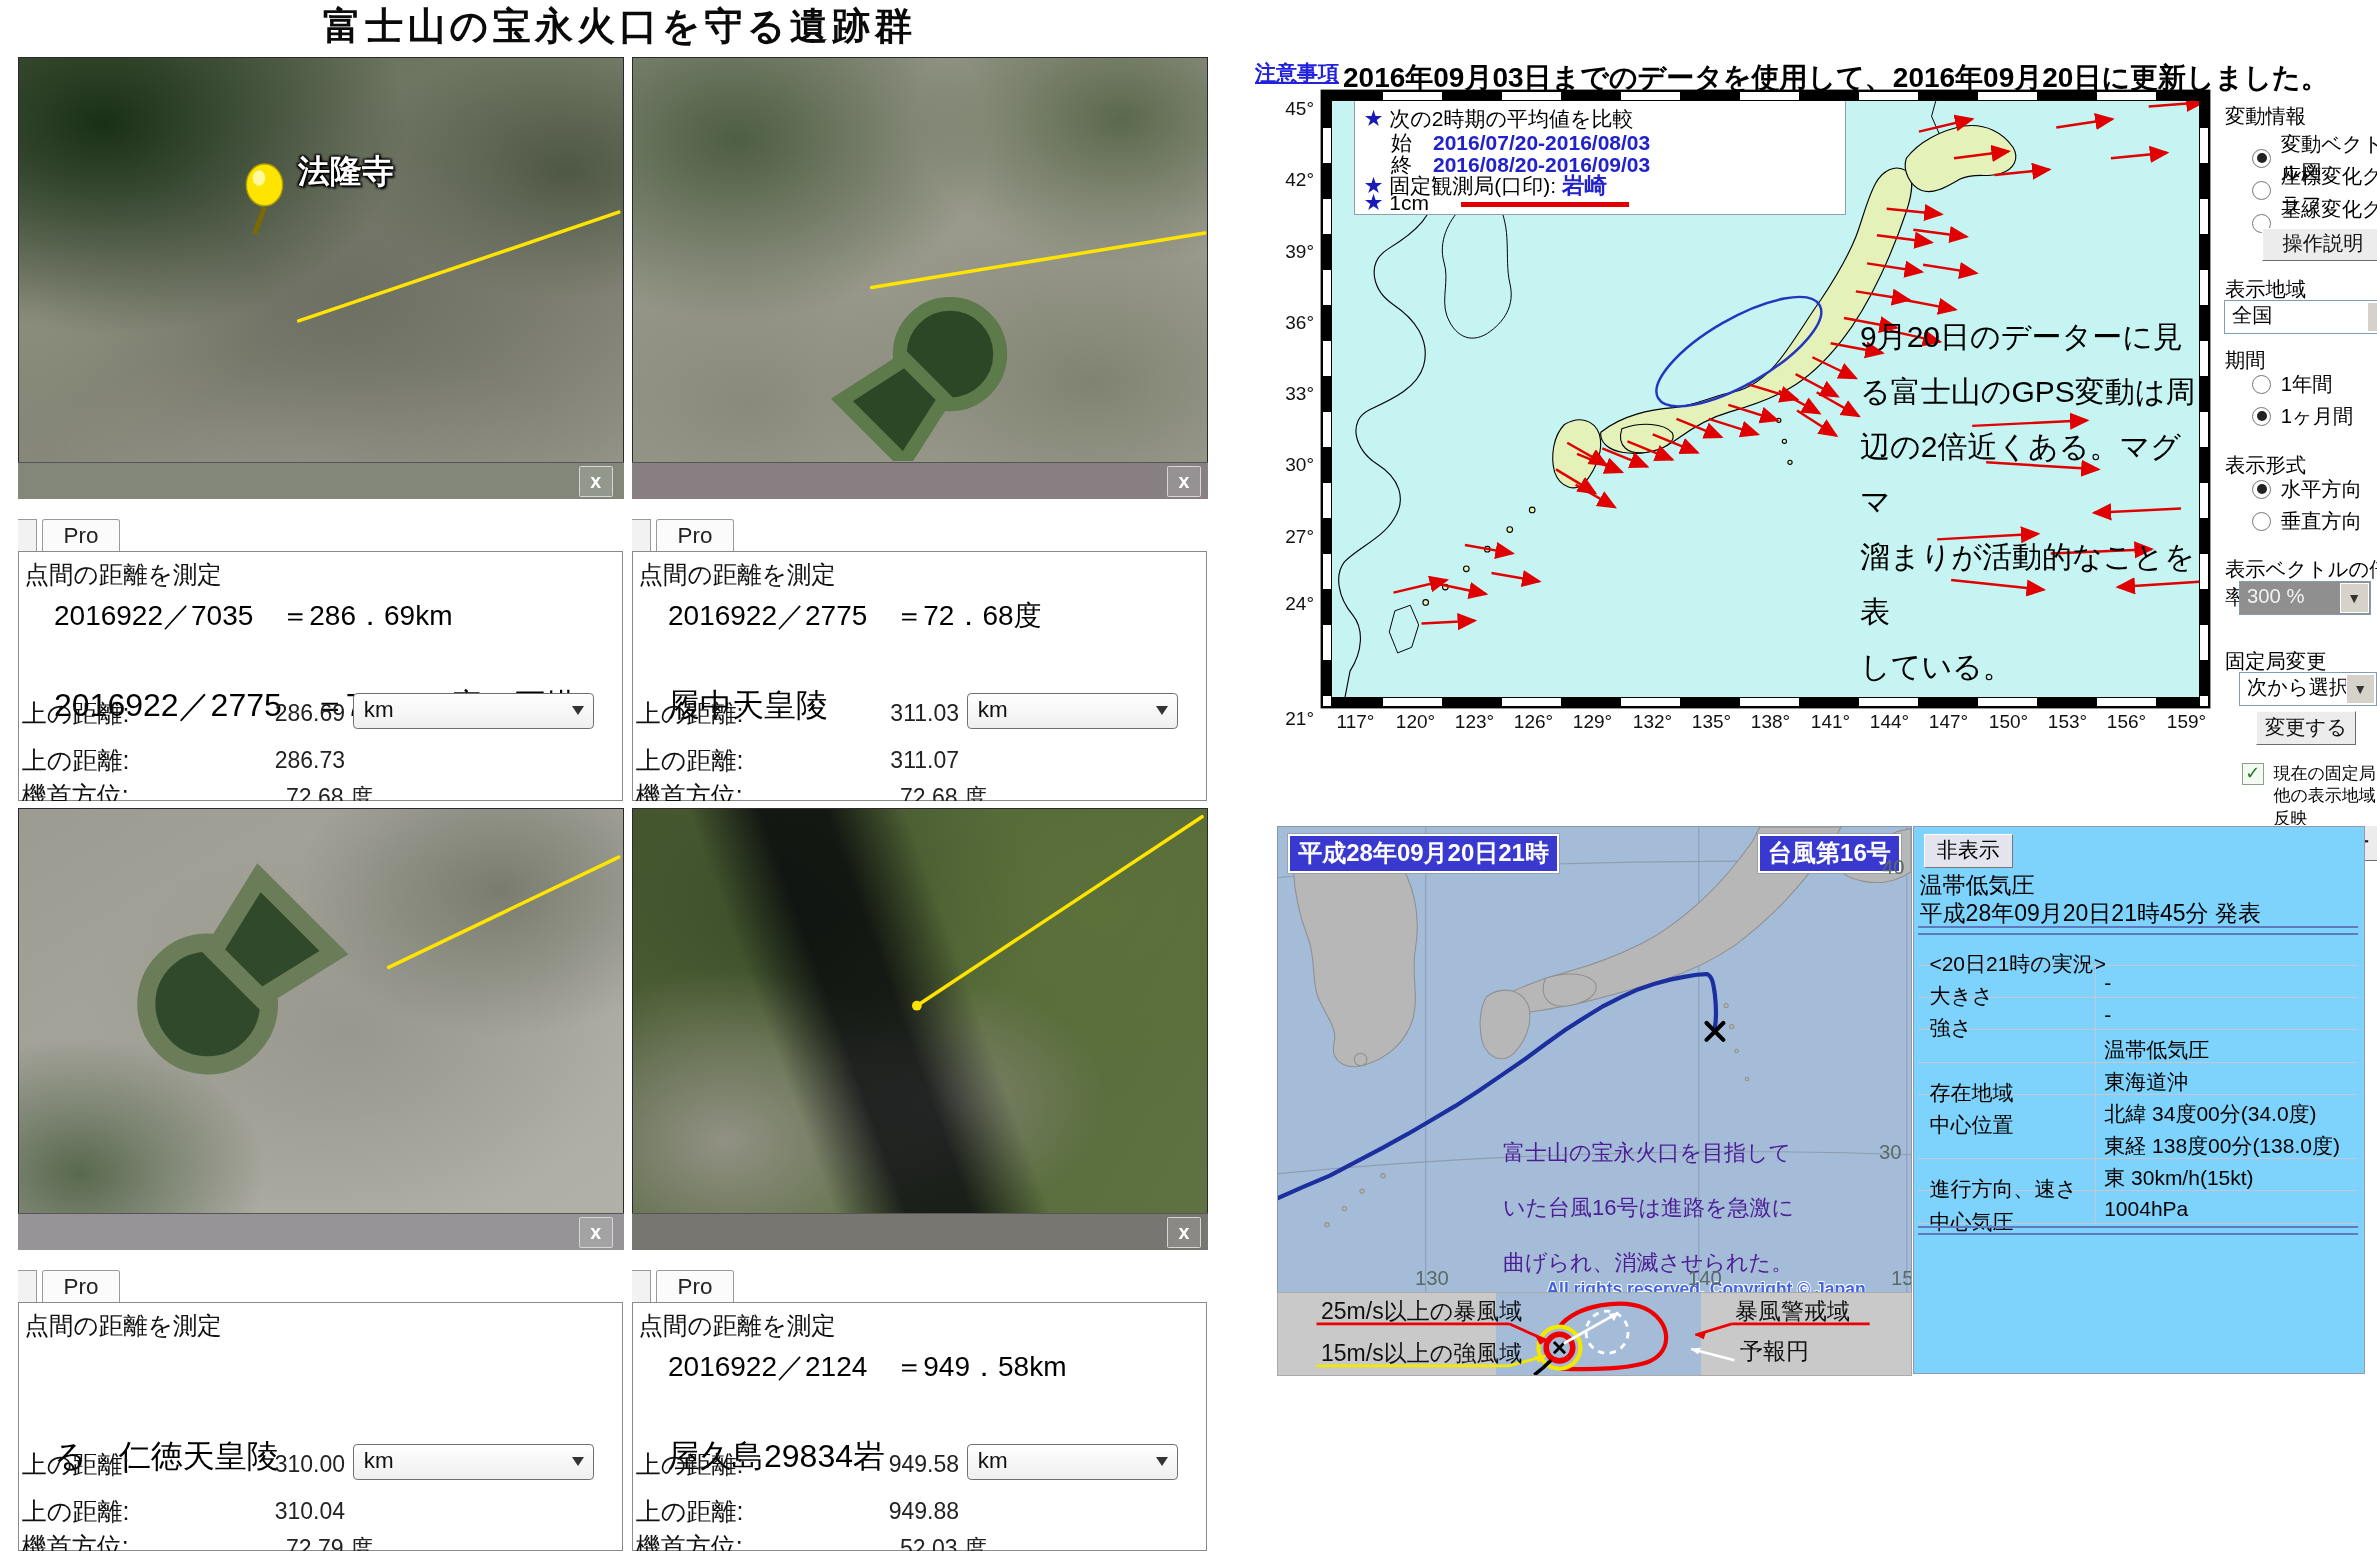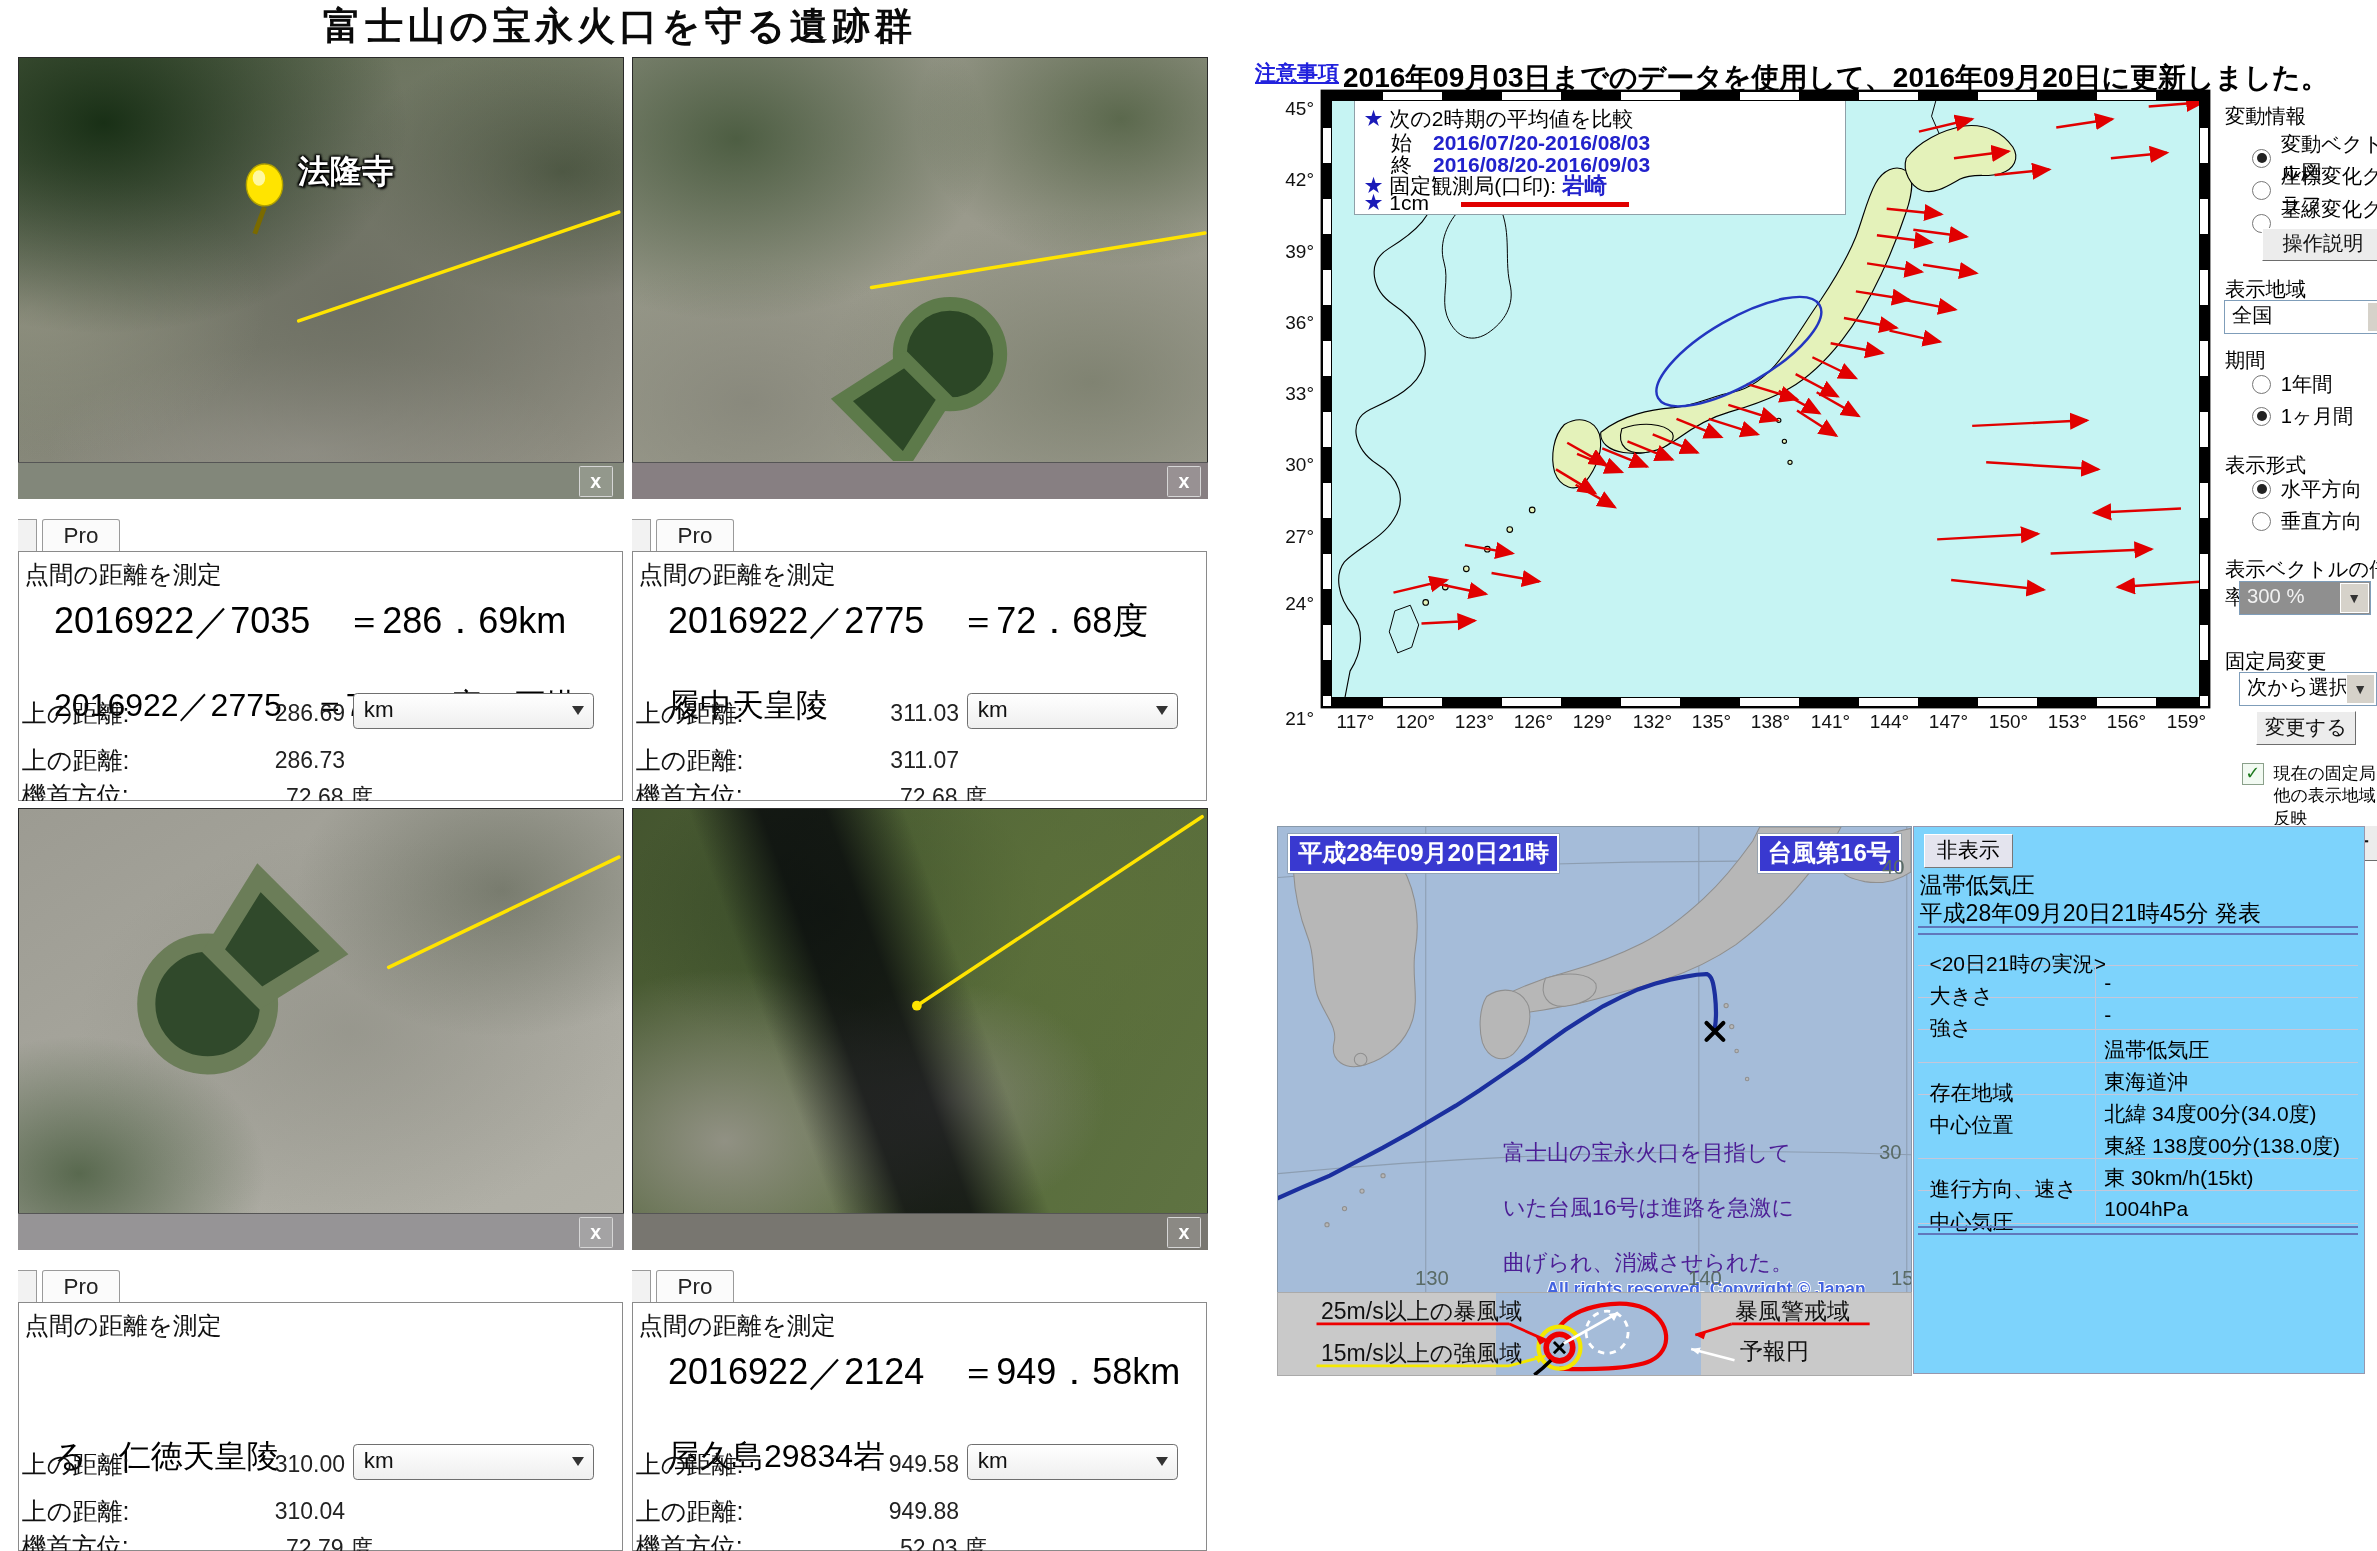--- a/index.html
+++ b/index.html
@@ -14,21 +14,21 @@
   .q-img{position:absolute;left:0;top:0;right:0;height:405px;border:0.7px solid #2a2a2a;overflow:hidden;}
   .q-img svg{position:absolute;inset:0;}
   .q-strip{position:absolute;left:0;top:405px;right:0;height:36px;border-top:0.7px solid #555;}
   .q-x{position:absolute;top:2.8px;width:32px;height:29px;border:1.4px solid #d6d6d6;border-radius:1.4px;
        background:rgba(255,255,255,0.14);color:#fff;font-size:19.6px;font-weight:bold;text-align:center;line-height:28px;cursor:pointer;}
   .q-tabstub{position:absolute;left:0;top:462px;width:18px;height:32px;background:#f2f2f2;border:1.4px solid #9a9a9a;border-bottom:none;border-left:none;}
   .q-tab{position:absolute;left:24px;top:462px;width:76px;height:32px;background:#fbfbfb;border:1.4px solid #9a9a9a;border-bottom:none;
          font-size:22.4px;color:#222;text-align:center;line-height:32px;border-radius:2.8px 2.8px 0 0;}
   .q-panel{position:absolute;left:0;right:1.4px;top:494px;bottom:0;background:#fff;border:1.4px solid #8a8a8a;}
   .q-heading{position:absolute;left:5.6px;top:5.6px;font-size:24.5px;color:#111;}
-  .q-line1{position:absolute;left:35px;top:45px;font-size:36px;color:#000;white-space:nowrap;}
+  .q-line1{position:absolute;left:35px;top:45px;font-size:28px;color:#000;white-space:nowrap;}
   .q-line2{position:absolute;left:35px;top:132px;font-size:32px;color:#000;white-space:nowrap;}
   .q-row{position:absolute;left:0;right:0;height:36px;}
   .q-rlabel{position:absolute;left:2.8px;top:4.2px;font-size:25px;color:#111;}
   .q-rvalue{position:absolute;left:0;top:7px;width:326px;text-align:right;font-size:23px;color:#222;}
   .q-rvalue.wide{width:354px;}
   .q-select{position:absolute;left:334px;right:28px;top:0;height:34px;background:linear-gradient(#ffffff,#efefef);
             border:1.4px solid #6f6f6f;border-radius:4.2px;font-size:22.4px;color:#111;line-height:31px;padding-left:9.8px;cursor:pointer;}
   .q-select .arr{position:absolute;right:8.4px;top:12px;width:0;height:0;border-left:6.3px solid transparent;border-right:6.3px solid transparent;border-top:9px solid #333;}
 
   
@@ -345,20 +345,25 @@
     </svg>
 
     <div class="gps-legend">
       <div class="leg-row" style="top:4.2px;"><span class="leg-star">★</span> <span>次の2時期の平均値を比較</span></div>
       <div class="leg-row" style="top:28px;left:36px;"><span>始</span>　<span class="leg-blue">2016/07/20-2016/08/03</span></div>
       <div class="leg-row" style="top:50px;left:36px;"><span>終</span>　<span class="leg-blue">2016/08/20-2016/09/03</span></div>
       <div class="leg-row" style="top:69px;"><span class="leg-star">★</span> <span>固定観測局(口印):</span> <span class="leg-blue" style="font-size:22.4px;">岩崎</span></div>
       <div class="leg-row" style="top:88px;"><span class="leg-star">★</span> <span>1cm</span><span class="leg-line"></span></div>
     </div>
 
+    <div class="gps-note">9月20日のデーターに見
+る富士山のGPS変動は周
+辺の2倍近くある。マグマ
+溜まりが活動的なことを表
+している。</div>
 
     <div class="tick-h" style="top:0;"></div>
     <div class="tick-h" style="bottom:0;"></div>
     <div class="tick-v" style="left:0;"></div>
     <div class="tick-v" style="right:0;"></div>
   </div>
 
   <span class="lat-tick" style="left:1240px;top:98px;">45°</span>
   <span class="lat-tick" style="left:1240px;top:169px;">42°</span>
   <span class="lat-tick" style="left:1240px;top:241px;">39°</span>

